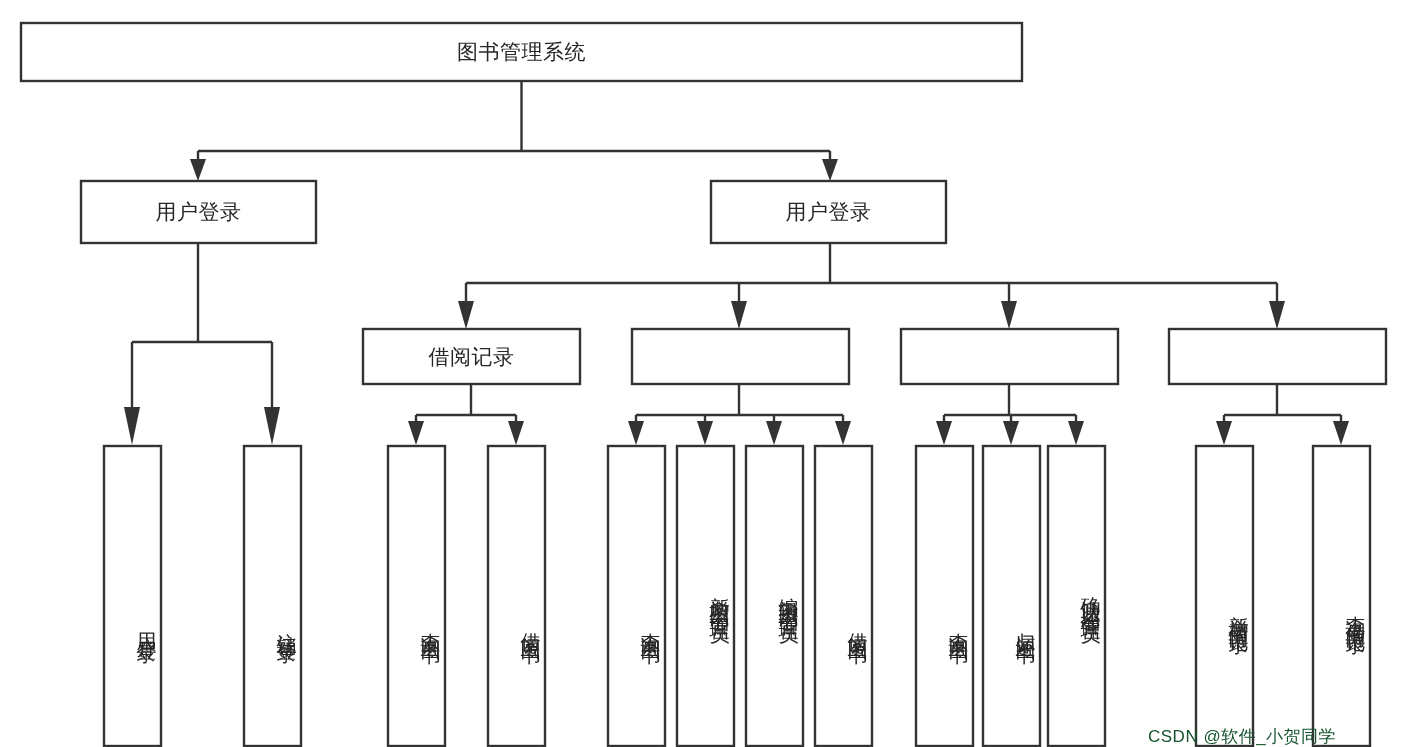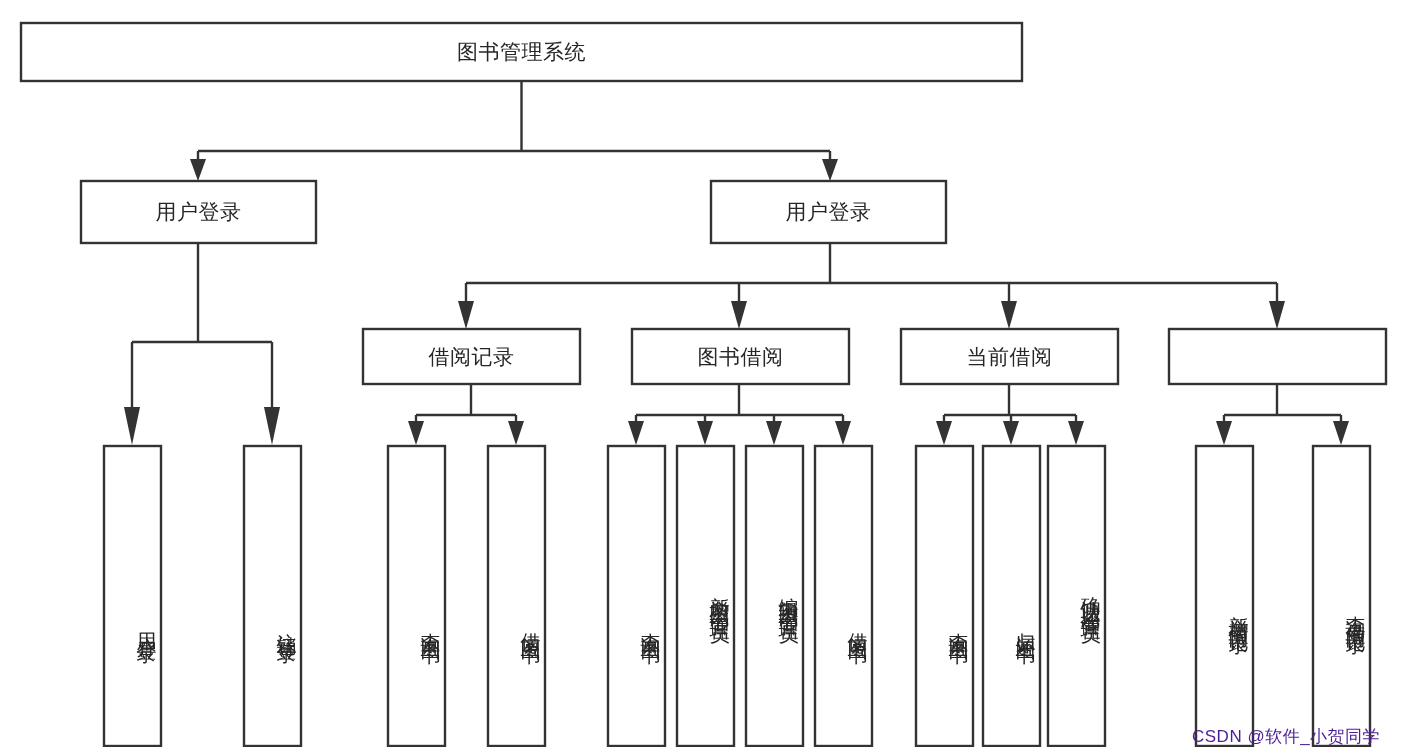--- a/index.html
+++ b/index.html
@@ -60,24 +60,24 @@
     writing-mode: vertical-rl;
     text-orientation: upright;
     font-size: 20px;
     letter-spacing: 4px;
     align-items: flex-start;
     justify-content: center;
     white-space: nowrap;
   }
   .watermark {
     position: absolute;
-    left: 1192px;
+    left: 1148px;
     top: 714px;
     font-size: 17px;
-    color: #4c1d95;
+    color: #14532d;
     font-family: "Liberation Sans", "DejaVu Sans", sans-serif;
     letter-spacing: 0.5px;
     white-space: nowrap;
   }
 </style>
 </head>
 <body>
 
 <div id="diagram-root">
 
@@ -176,23 +176,21 @@
   </svg>
 
   <div class="node-label horizontal" style="left:21px; top:12px; width:1001px; height:58px;">图书管理系统</div>
 
   <div class="node-label horizontal" style="left:81px; top:170px; width:235px; height:62px;">用户登录</div>
 
   <div class="node-label horizontal" style="left:711px; top:170px; width:235px; height:62px;">用户登录</div>
 
   <div class="node-label horizontal" style="left:363px; top:318px; width:217px; height:55px;">借阅记录</div>
 
-  <div class="node-label horizontal" style="left:632px; top:318px; width:217px; height:55px;">图书借阅</div>
-
-  <div class="node-label horizontal" style="left:901px; top:318px; width:217px; height:55px;">当前借阅</div>
+
 
 
   <div class="node-label vertical" style="left:104px; top:492px; width:57px; height:243px;">用户登录</div>
 
   <div class="node-label vertical" style="left:244px; top:492px; width:57px; height:243px;">注销登录</div>
 
   <div class="node-label vertical" style="left:388px; top:492px; width:57px; height:243px;">查询图书</div>
 
   <div class="node-label vertical" style="left:488px; top:492px; width:57px; height:243px;">借阅图书</div>
 

